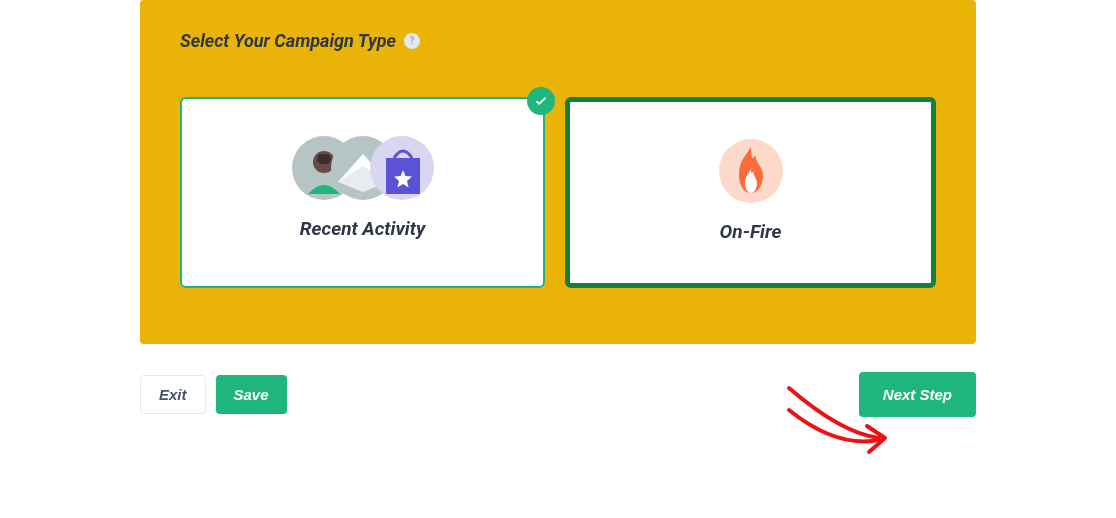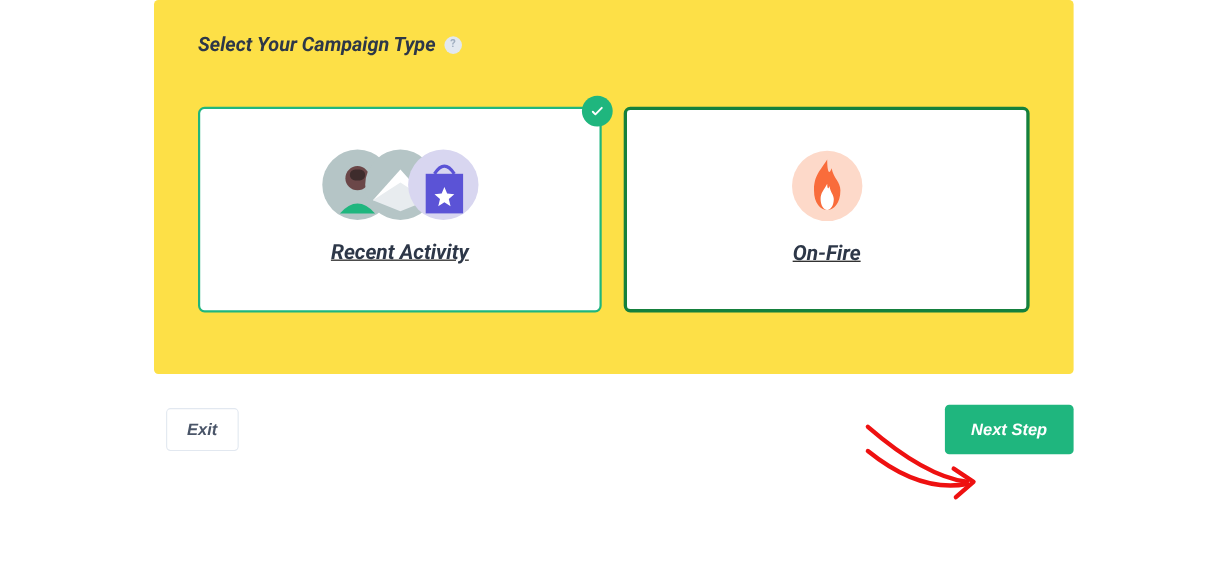--- a/index.html
+++ b/index.html
@@ -5,21 +5,21 @@
     * { box-sizing: border-box; margin: 0; padding: 0; }
     body {
       font-family: -apple-system, BlinkMacSystemFont, 'Segoe UI', Roboto, sans-serif;
       background: #fff;
       width: 1116px;
       height: 518px;
       overflow: hidden;
       position: relative;
     }
     .panel {
-      background: #fde047;
+      background: #eab308;
       margin: 0 140px;
       padding: 30px 0 40px 0;
       border-radius: 4px;
     }
     .panel-heading {
       font-size: 18px;
       font-weight: 700;
       font-style: italic;
       color: #2d3748;
       padding: 0 40px;
@@ -36,26 +36,25 @@
       align-items: center;
       justify-content: center;
       font-size: 10px;
       color: #a0aec0;
       font-style: normal;
     }
     .cards {
       display: flex;
       gap: 20px;
       padding: 16px 40px;
-      text-decoration: underline;
     }
     .card {
       flex: 1;
       background: #fff;
-      border: 3px solid #15803d;
+      border: 5px solid #15803d;
       border-radius: 6px;
       padding: 34px 24px 30px 24px;
       text-align: center;
       position: relative;
       cursor: pointer;
     }
     .card.selected {
       border: 2px solid #1fb67e;
     }
     .check-badge {
@@ -95,21 +94,20 @@
       font-size: 15px;
       font-weight: 700;
       font-style: italic;
       cursor: pointer;
       border: none;
     }
     .btn-outline {
       background: #fff;
       border: 1px solid #e2e8f0;
       color: #4a5568;
-      margin-left: 11px;
     }
     .btn-primary {
       background: #1fb67e;
       color: #fff;
     }
     .btn-next {
       background: #1fb67e;
       color: #fff;
       padding: 14px 24px;
     }
@@ -173,20 +171,21 @@
       </div>
       <div class="card-title">On-Fire</div>
     </div>
 
   </div>
 </div>
 
 <div class="footer">
   <div class="footer-left">
     <button class="btn btn-outline">Exit</button>
+    <button class="btn btn-primary">Save</button>
   </div>
   <button class="btn btn-next">Next Step</button>
 </div>
 
 <svg class="arrow-annotation" viewBox="0 0 120 90">
   <path d="M8 10 Q 60 55 98 60" stroke="#e11" stroke-width="4" fill="none" stroke-linecap="round"></path>
   <path d="M8 32 Q 55 70 98 62" stroke="#e11" stroke-width="4" fill="none" stroke-linecap="round"></path>
   <path d="M86 48 L104 60 L88 74" stroke="#e11" stroke-width="4" fill="none" stroke-linecap="round" stroke-linejoin="round"></path>
 </svg>
 

